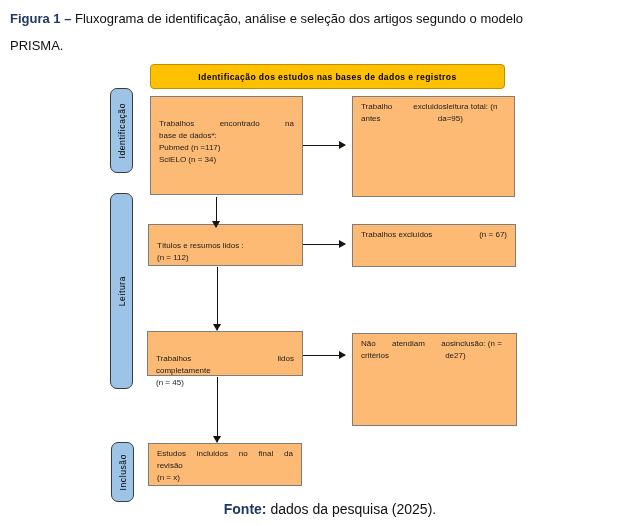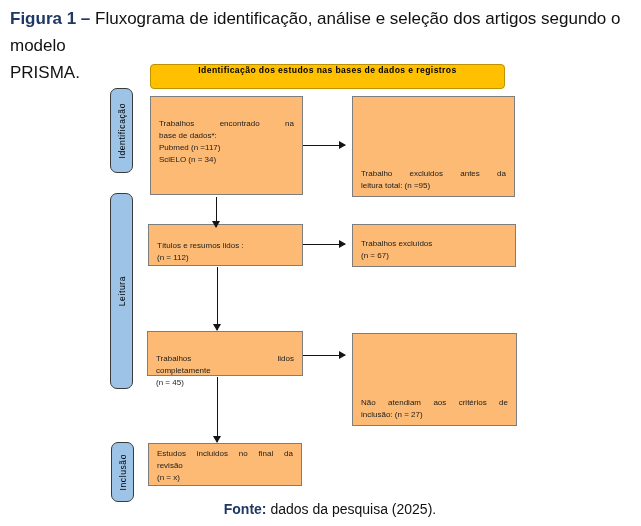--- a/index.html
+++ b/index.html
@@ -1,50 +1,50 @@
 <!DOCTYPE html>
 <html><head>
 <meta charset="utf-8">
 <style>
   html,body{margin:0;padding:0;background:#ffffff;}
   #page{position:relative;width:641px;height:526px;background:#fff;
         font-family:"Liberation Sans",sans-serif;color:#1a1a1a;overflow:hidden;}
 
   
   .fig-title{position:absolute;left:10px;top:5px;width:622px;
-             font-size:17px;line-height:27px;color:#111;}
+             font-size:13px;line-height:27px;color:#111;}
   .fig-title .prefix{font-weight:bold;color:#1F3864;}
   .fig-footer{position:absolute;left:0;top:501px;width:660px;text-align:center;
               font-size:14px;color:#111;}
   .fig-footer .prefix{font-weight:bold;color:#1F3864;}
 
   
   .banner{position:absolute;left:150px;top:64px;width:355px;height:25px;
           background:#FFC000;border:1.4px solid #BF9000;border-radius:4px;
-          display:flex;justify-content:center;
+          display:flex;align-items:center;justify-content:center;
           font-size:8.6px;font-weight:bold;color:#000;letter-spacing:.4px;
           box-sizing:border-box;}
 
   
   .stage{position:absolute;width:23px;background:#9DC3E6;border:1.2px solid #3a3a3a;
          border-radius:7px;display:flex;align-items:center;justify-content:center;
          box-sizing:border-box;}
   .stage span{writing-mode:vertical-rl;transform:rotate(180deg);
               font-size:8.5px;color:#000;letter-spacing:.6px;white-space:nowrap;}
   #stage-1{left:110px;top:88px;height:85px;}
   #stage-2{left:110px;top:193px;height:196px;}
   #stage-3{left:111px;top:442px;height:60px;}
 
   
   .fbox{position:absolute;background:#fdba74;border:1.5px solid #7d7d7d;
         box-sizing:border-box;font-size:8px;line-height:12px;color:#1c1c1c;
         padding:4px 8px;}
   .fbox .ln{display:block;}
   .just{text-align:justify;text-align-last:justify;}
-  .vcenter{display:flex;flex-direction:column;justify-content:flex-end;}
+  .vcenter{display:flex;flex-direction:row;justify-content:space-between;}
 
   #box-found          {left:150px;top:96px;width:153px;height:99px;padding-top:21px;}
   #box-excl-before    {left:352px;top:96px;width:163px;height:101px;}
   #box-titles-read    {left:148px;top:224px;width:155px;height:42px;padding-top:15px;}
   #box-excluded       {left:352px;top:224px;width:164px;height:43px;}
   #box-full-read      {left:147px;top:331px;width:156px;height:45px;padding-top:21px;}
   #box-not-criteria   {left:352px;top:333px;width:165px;height:93px;}
   #box-included       {left:148px;top:443px;width:154px;height:43px;}
 
   

